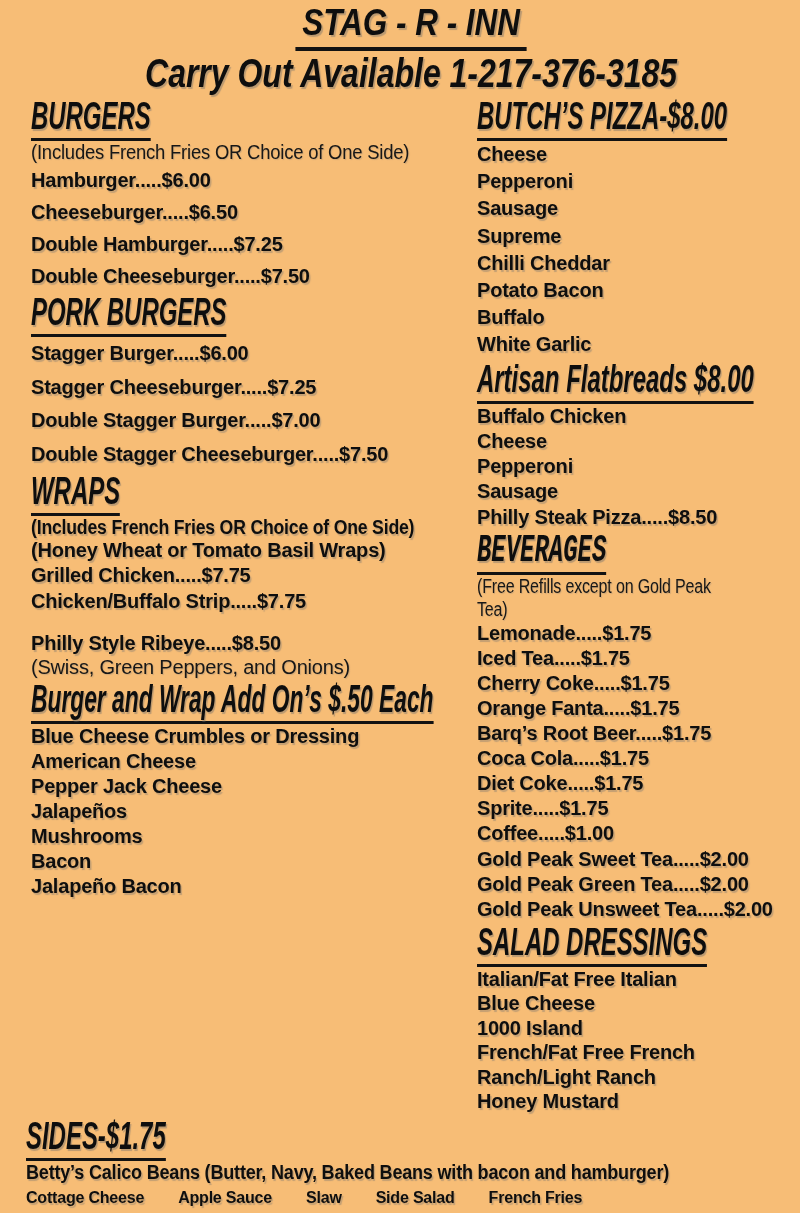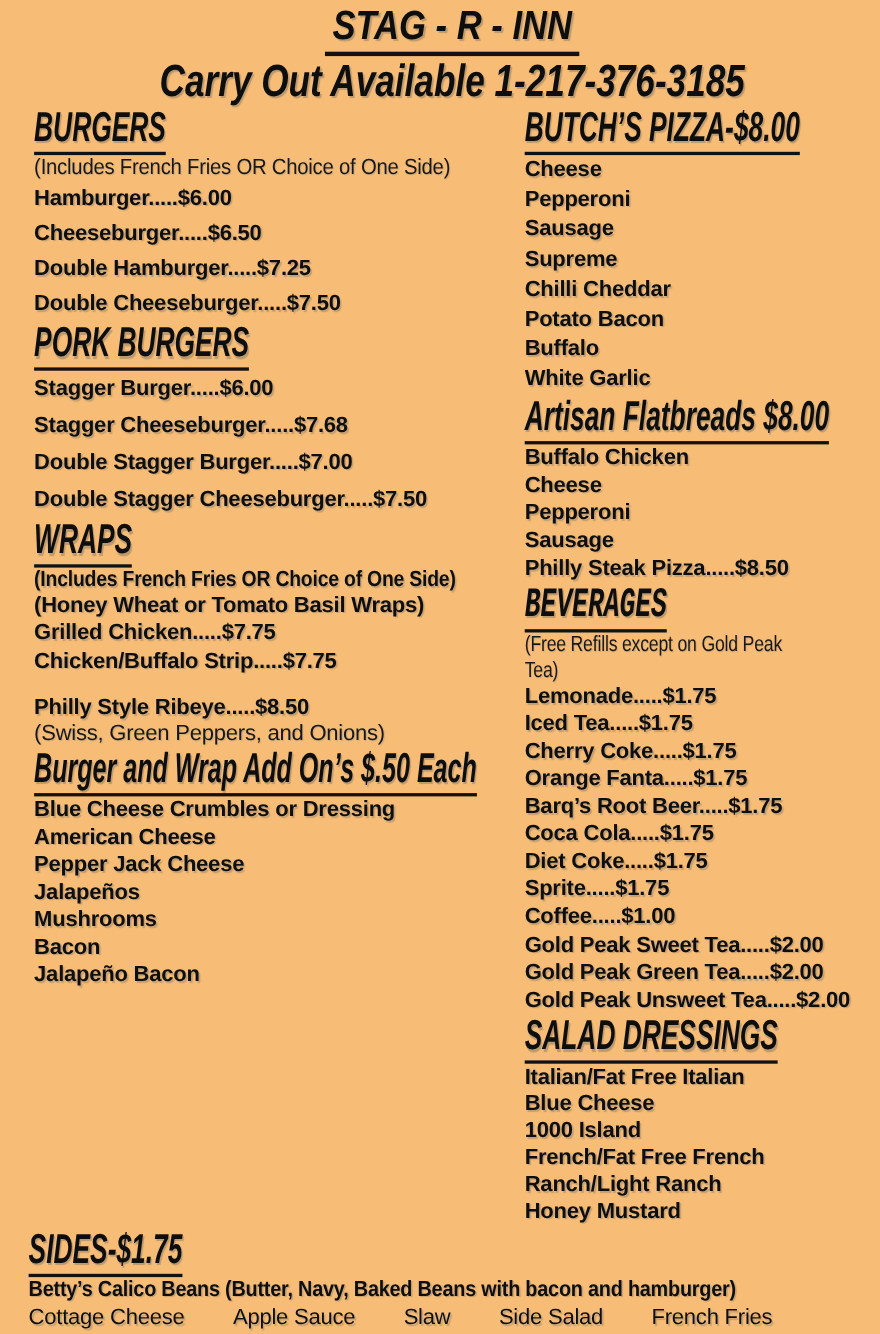--- a/index.html
+++ b/index.html
@@ -54,22 +54,22 @@
     text-shadow:1.5px 1.5px 1px rgba(110,110,110,.38);
   }
   .sqz92{transform:scaleX(.92);transform-origin:0 0;white-space:nowrap;}
   .sqz90{transform:scaleX(.90);transform-origin:0 0;white-space:nowrap;}
   .sqz88{transform:scaleX(.88);transform-origin:0 0;}
   .sqz80{transform:scaleX(.80);transform-origin:0 0;}
   .mt22{margin-top:22px;} .mt21{margin-top:21px;} .mt17{margin-top:17px;font-family:Liberation Mono, monospace;}
   .mt16{margin-top:16px;} .mt15{margin-top:15px;} .mt14{margin-top:14px;}
   .mt10{margin-top:10px;} .mt5{margin-top:5px;}
   
-  .sides-row{display:flex;gap:44px;margin:0;padding:0;list-style:none;line-height:26px;
-    font-weight:normal;font-size:20px;letter-spacing:-.2px;white-space:nowrap;}
+  .sides-row{display:flex;gap:34px;margin:0;padding:0;list-style:none;line-height:26px;
+    font-weight:bold;font-size:16px;letter-spacing:-.2px;white-space:nowrap;}
   .sides-row li{text-shadow:1.5px 1.5px 1px rgba(110,110,110,.38);}
   .beans{line-height:26px;margin-top:-2px;}
 </style>
 </head>
 <body style="background: rgb(247, 189, 118);">
 
 <div class="page" style="background: rgb(247, 189, 118); color: rgb(14, 14, 14); margin-left: 11px;">
 
   <header class="title-block">
     <div><span class="t1">STAG - R - INN</span></div>
@@ -86,21 +86,21 @@
         <li>Cheeseburger.....$6.50</li>
         <li>Double Hamburger.....$7.25</li>
         <li>Double Cheeseburger.....$7.50</li>
       </ul>
     </section>
 
     <section>
       <h2 class="hd mt22"><span class="hd-in">PORK BURGERS</span></h2>
       <ul class="items lh335">
         <li>Stagger Burger.....$6.00</li>
-        <li>Stagger Cheeseburger.....$7.68</li>
+        <li>Stagger Cheeseburger.....$7.25</li>
         <li>Double Stagger Burger.....$7.00</li>
         <li>Double Stagger Cheeseburger.....$7.50</li>
       </ul>
     </section>
 
     <section>
       <h2 class="hd mt16"><span class="hd-in">WRAPS</span></h2>
       <p class="note-bold sqz88">(Includes French Fries OR Choice of One Side)</p>
       <p class="note-bold">(Honey Wheat or Tomato Basil Wraps)</p>
       <ul class="items lh26 mt10">

